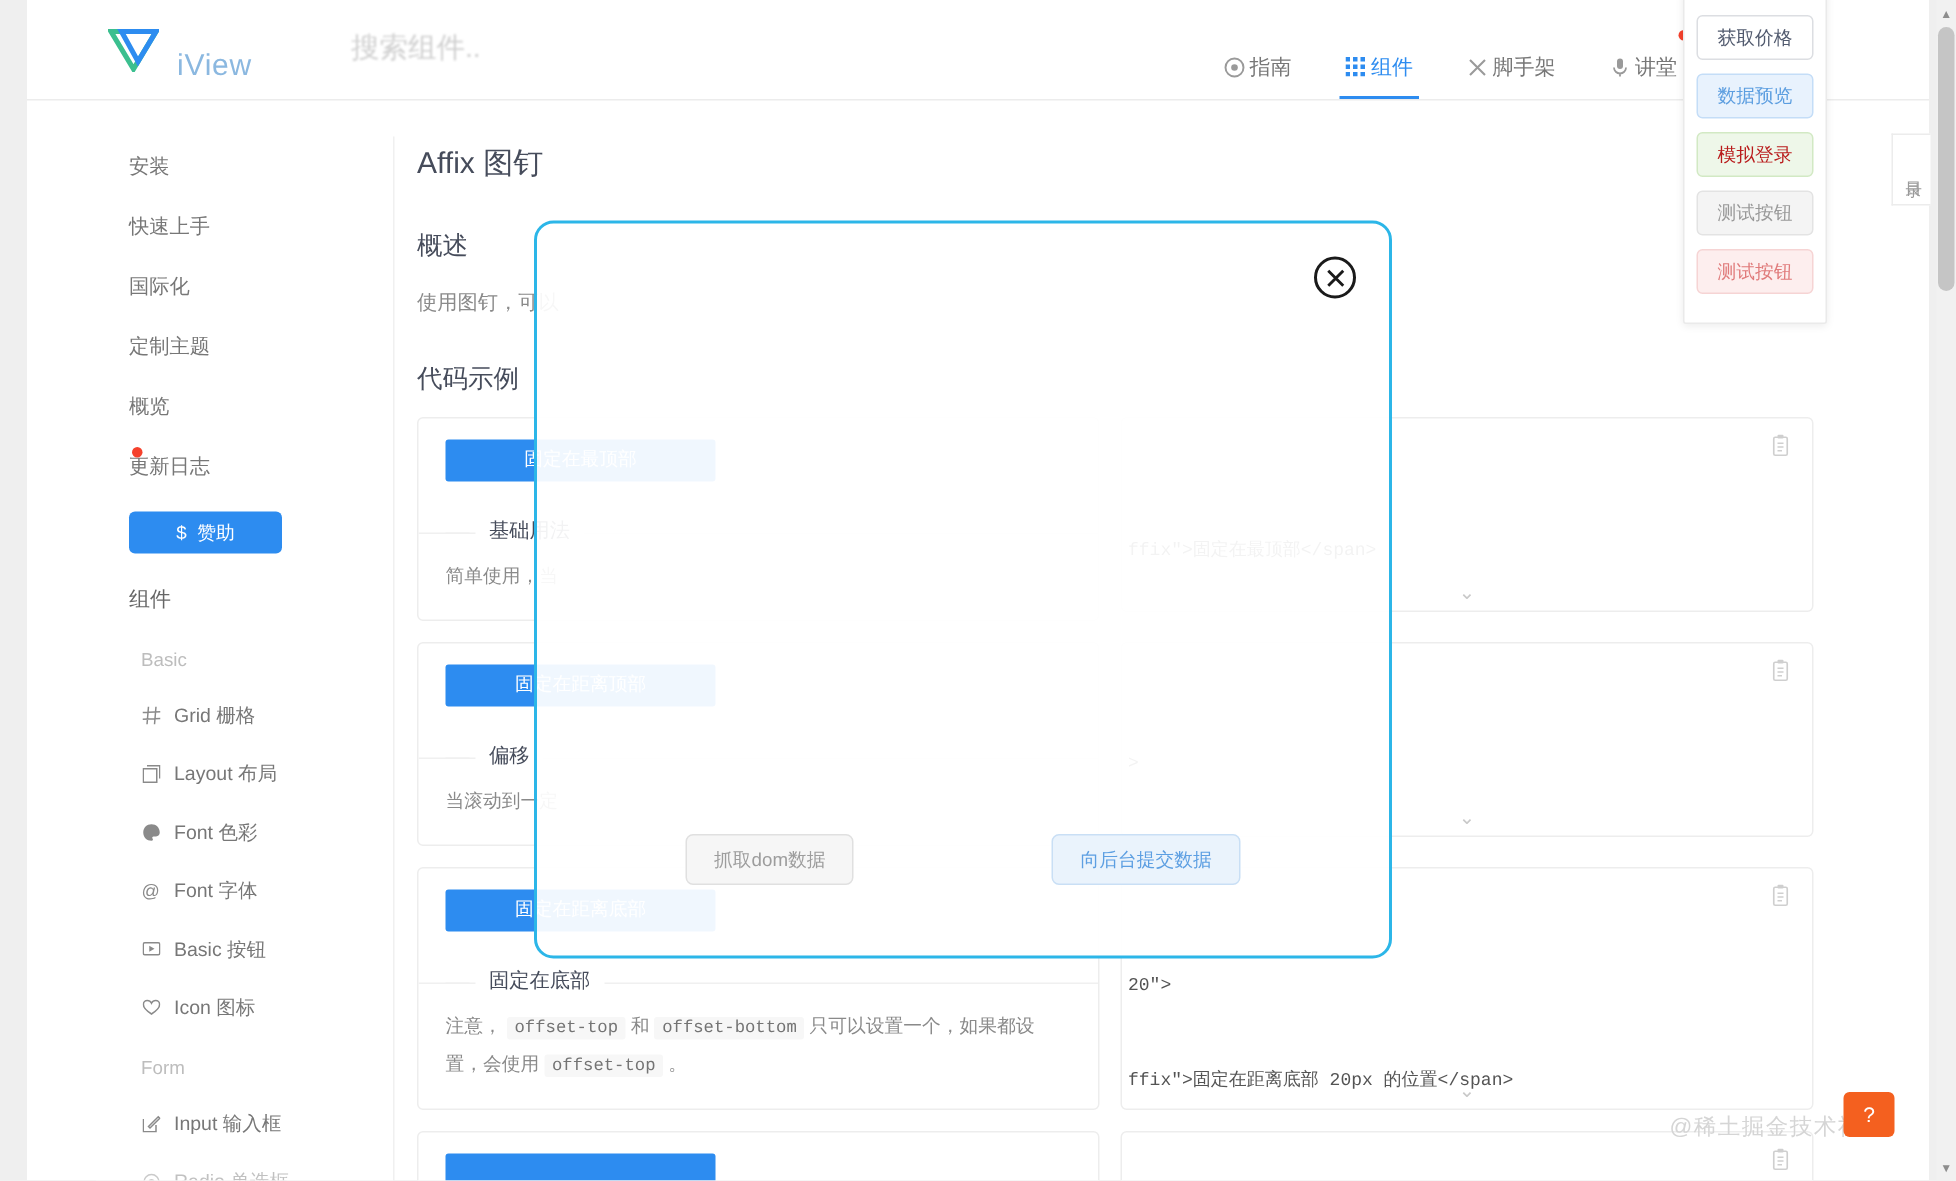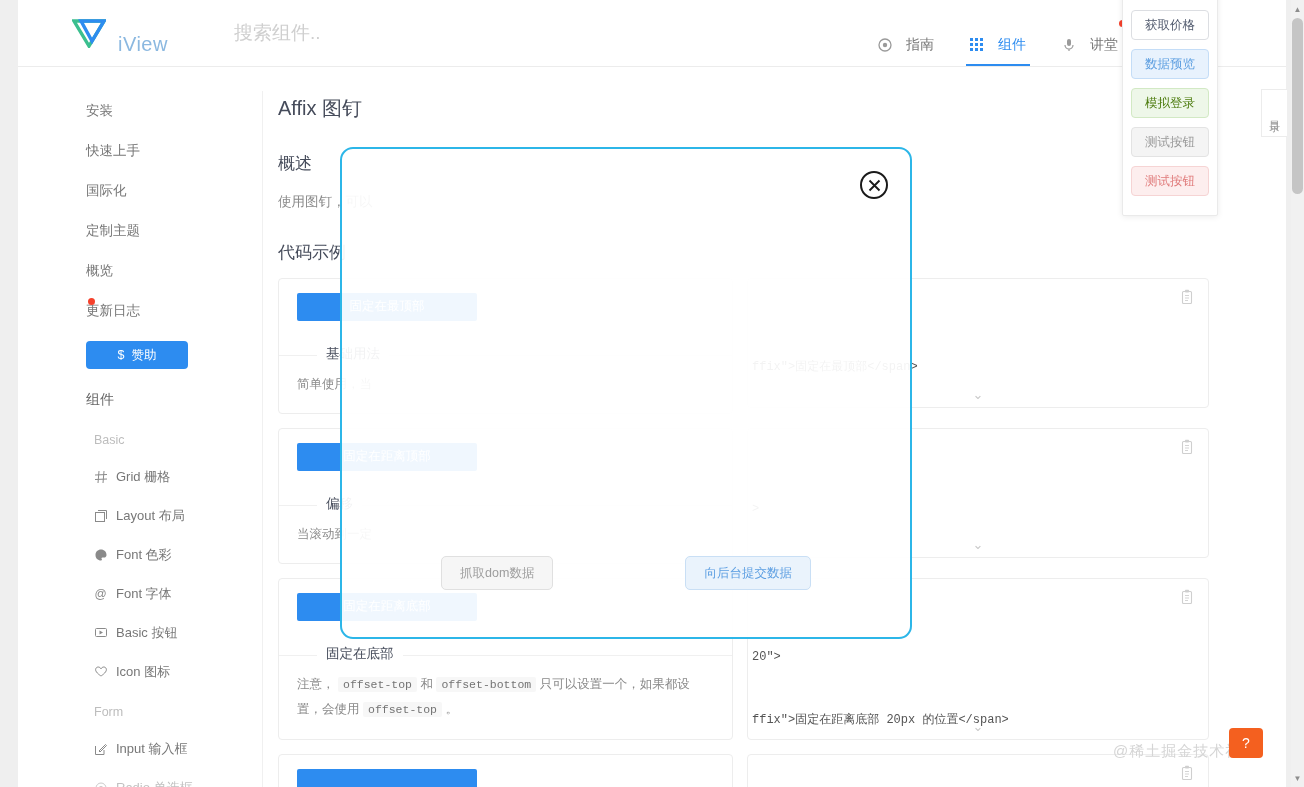--- a/index.html
+++ b/index.html
@@ -35,21 +35,21 @@
     margin-left:66px; width:240px; height:32px; display:flex; align-items:center;
   }
   .search-input {
     width:100%; border:none; outline:none; background:transparent;
     font-size:19px; color:#c8c8c8; font-family:"Liberation Sans",sans-serif;
     filter: blur(0.7px);
   }
   .search-input::placeholder { color:#cfcfcf; }
   .nav { margin-left:auto; margin-right:150px; display:flex; align-items:flex-start; height:100%; }
   .nav-item {
-    display:flex; align-items:center; gap:14px;
+    display:flex; align-items:center; gap:3px;
     height:100%; padding:0 18px; font-size:14px; color:#777;
     position:relative; cursor:pointer; padding-top:24px;
   }
   .nav-item.active { color:#2d8cf0; }
   .nav-item.active::after {
     content:""; position:absolute; left:14px; right:14px; bottom:0;
     height:2px; background:#2d8cf0;
   }
   .nav-ico { width:14px; height:14px; display:inline-block; color:#9a9a9a; }
   .nav-item.active .nav-ico { color:#2d8cf0; }
@@ -150,21 +150,21 @@
     background:#fff; border:1px solid #eaeaea; border-radius:2px;
     padding:6px 0 10px 0; box-shadow:0 1px 6px rgba(0,0,0,.08);
     z-index:60;
   }
   .fp-btn {
     display:block; margin:9px auto; width:78px; height:30px; line-height:28px;
     border-radius:4px; font-size:12.5px; text-align:center; cursor:pointer;
     border:1px solid #dcdee2; background:#fff; color:#515a6e;
   }
   .fp-btn.primary { background:#e8f2fd; border-color:#c4ddf7; color:#5c9ee0; }
-  .fp-btn.success { background:#eef7e9; border-color:#d2e9c4; color:#4d7c0f; }
+  .fp-btn.success { background:#eef7e9; border-color:#d2e9c4; color:#b91c1c; }
   .fp-btn.plain   { background:#f4f4f4; border-color:#e3e3e3; color:#999; }
   .fp-btn.danger  { background:#fdeeee; border-color:#f6d4d4; color:#e07b7b; }
 
   
   .toc-tab {
     position:absolute; left:1261px; top:89px; width:26px; height:48px;
     background:#fff; border:1px solid #ececec; border-right:none;
     display:flex; align-items:center; justify-content:center;
     font-size:11px; color:#9b9b9b; line-height:1.15; text-align:center;
     writing-mode:vertical-rl; letter-spacing:1px; cursor:pointer; z-index:40;
@@ -181,21 +181,21 @@
   }
   .sb-arrow {
     position:absolute; right:0; width:13px; height:14px; color:#8d8d8d;
     display:flex; align-items:center; justify-content:center; font-size:8px;
     cursor:pointer;
   }
   .sb-up { top:2px; } .sb-down { bottom:2px; }
 
   
   .modal {
-    position:absolute; left:340px; top:147px; width:572px; height:492px;
+    position:absolute; left:356px; top:147px; width:572px; height:492px;
     background:rgba(255,255,255,0.93); border:2px solid #2cb6e8;
     border-radius:13px; z-index:55;
   }
   .modal-close {
     position:absolute; right:22px; top:22px; width:28px; height:28px;
     border:2px solid #1a1a1a; border-radius:50%; cursor:pointer;
     display:flex; align-items:center; justify-content:center;
   }
   .modal-close svg { display:block; }
   .modal-actions {
@@ -268,20 +268,28 @@
                 <rect x="5" y="10" width="3" height="3"></rect>
                 <rect x="10" y="10" width="3" height="3"></rect>
               </g>
           </svg>
         </span>
         <span>组件</span>
       </div>
       <div class="nav-item">
         <span class="nav-ico">
           <svg width="14" height="14" viewBox="0 0 14 14">
+              <path d="M2,2 L12,12 M12,2 L2,12" stroke="currentColor" stroke-width="1.4" fill="none"></path>
+            </svg>
+        </span>
+        <span>脚手架</span>
+      </div>
+      <div class="nav-item">
+        <span class="nav-ico">
+          <svg width="14" height="14" viewBox="0 0 14 14">
               <rect x="5" y="1" width="4" height="7" rx="2" fill="currentColor"></rect>
               <path d="M3,7 a4,4 0 0 0 8,0 M7,11 L7,13" stroke="currentColor" stroke-width="1.2" fill="none"></path>
             </svg>
         </span>
         <span>讲堂</span>
         <span class="nav-dot"></span>
       </div>
     </div>
   </div>
 

